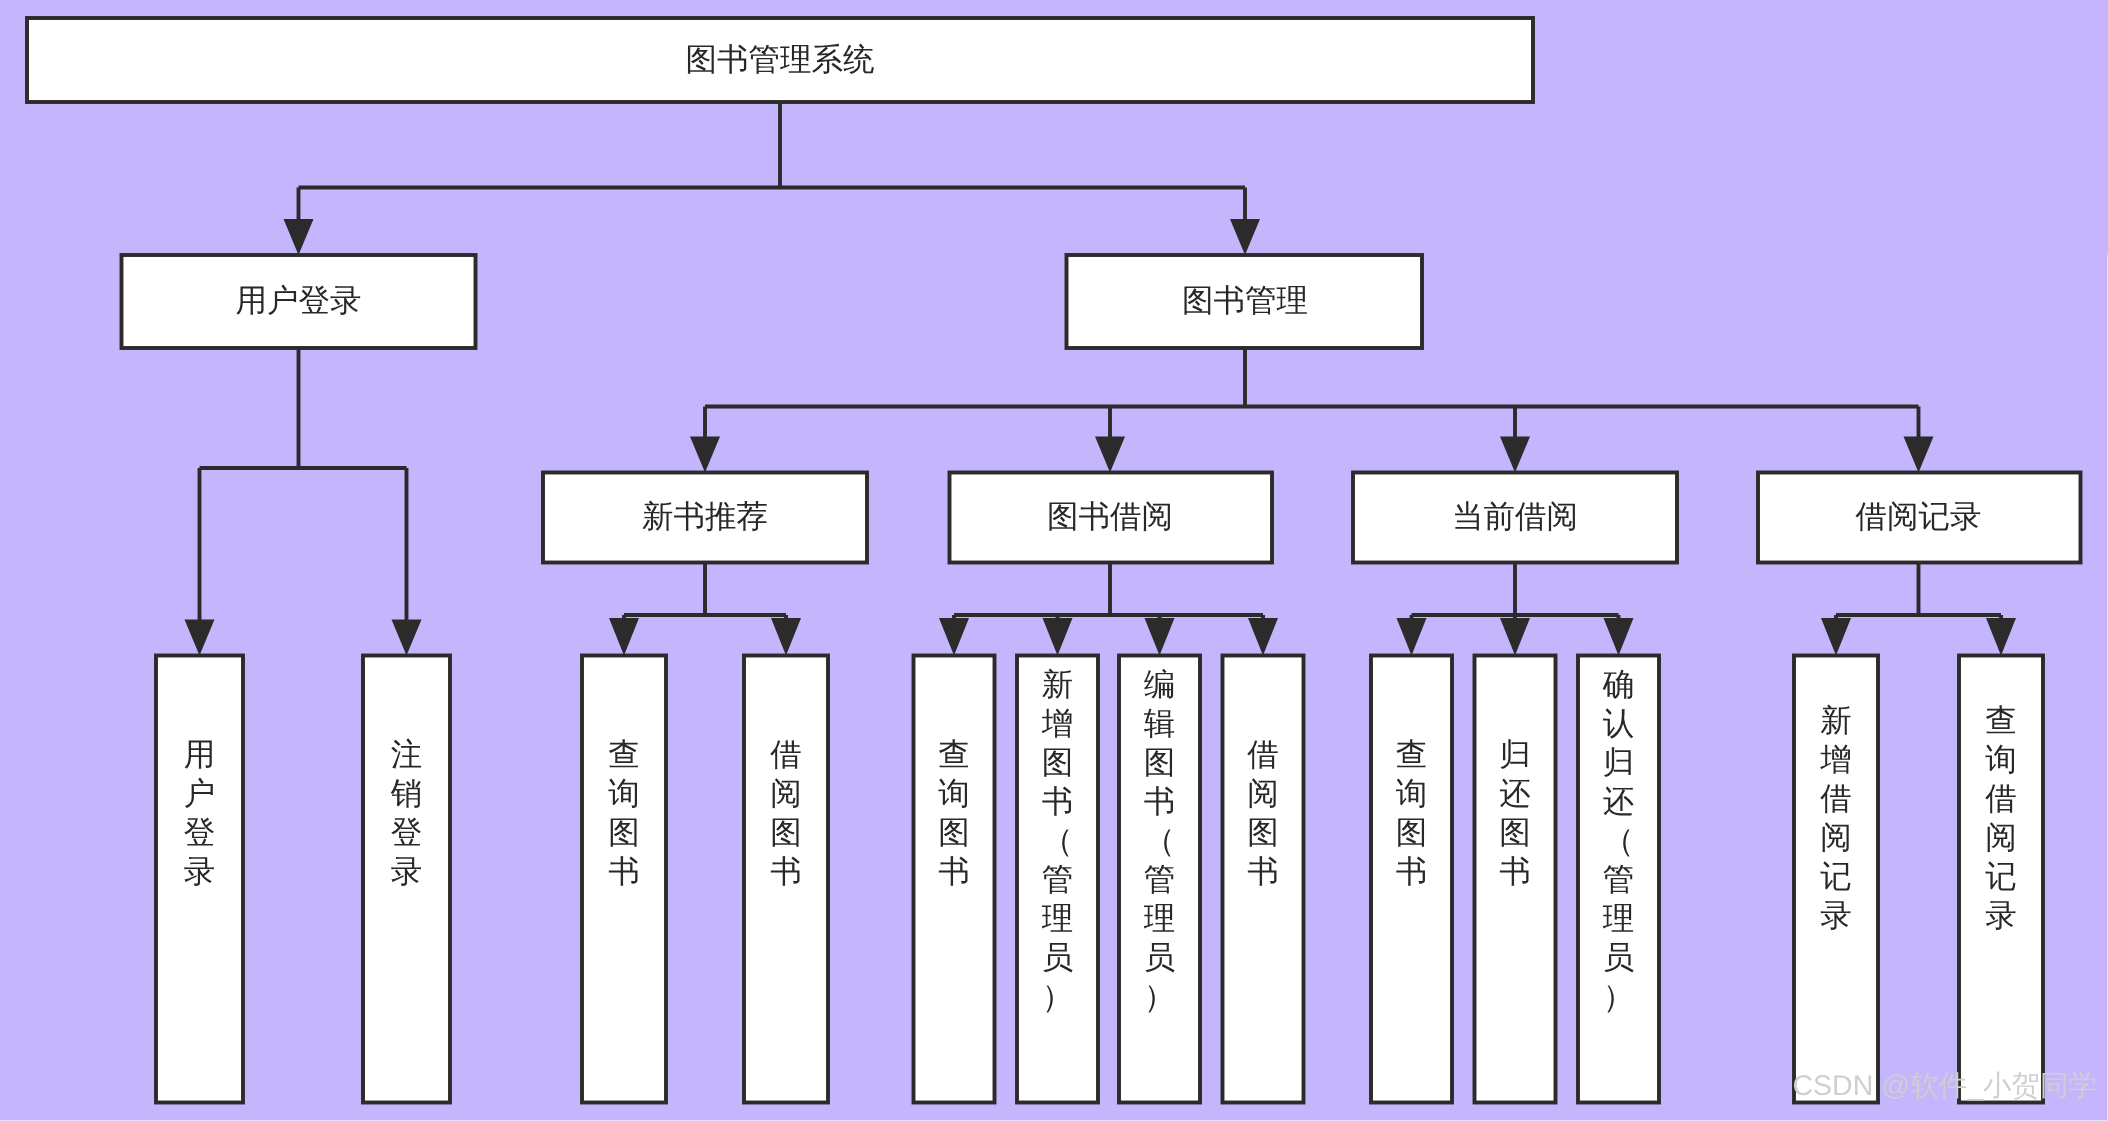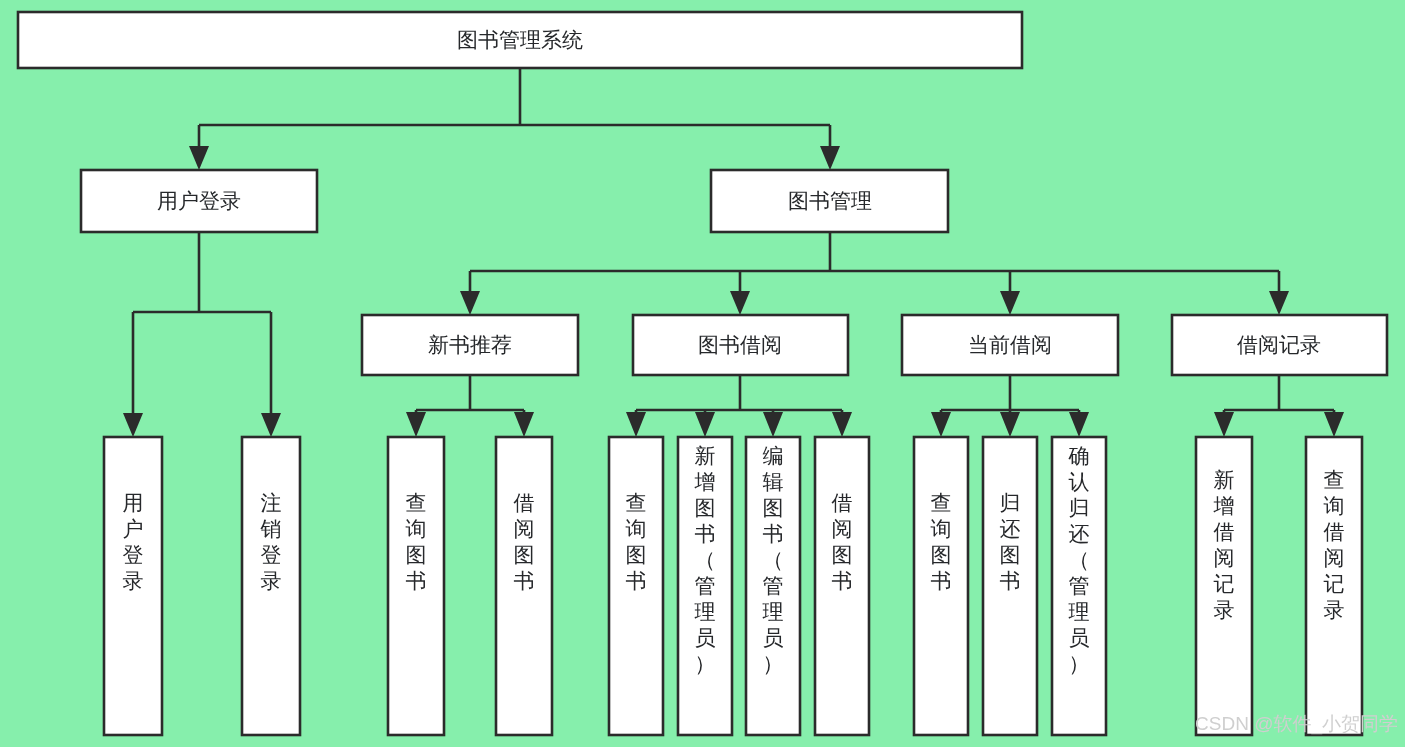--- a/index.html
+++ b/index.html
@@ -8,21 +8,21 @@
     padding: 0;
     background: #ffffff;
   }
   body {
     font-family: "Liberation Sans", "DejaVu Sans", sans-serif;
   }
   #diagram-root {
     position: relative;
     width: 1405px;
     height: 747px;
-    background: #86efac;
+    background: #c4b5fd;
     overflow: hidden;
   }
   svg.diagram-canvas {
     position: absolute;
     left: 0;
     top: 0;
     width: 1405px;
     height: 747px;
   }
   .node-box {

